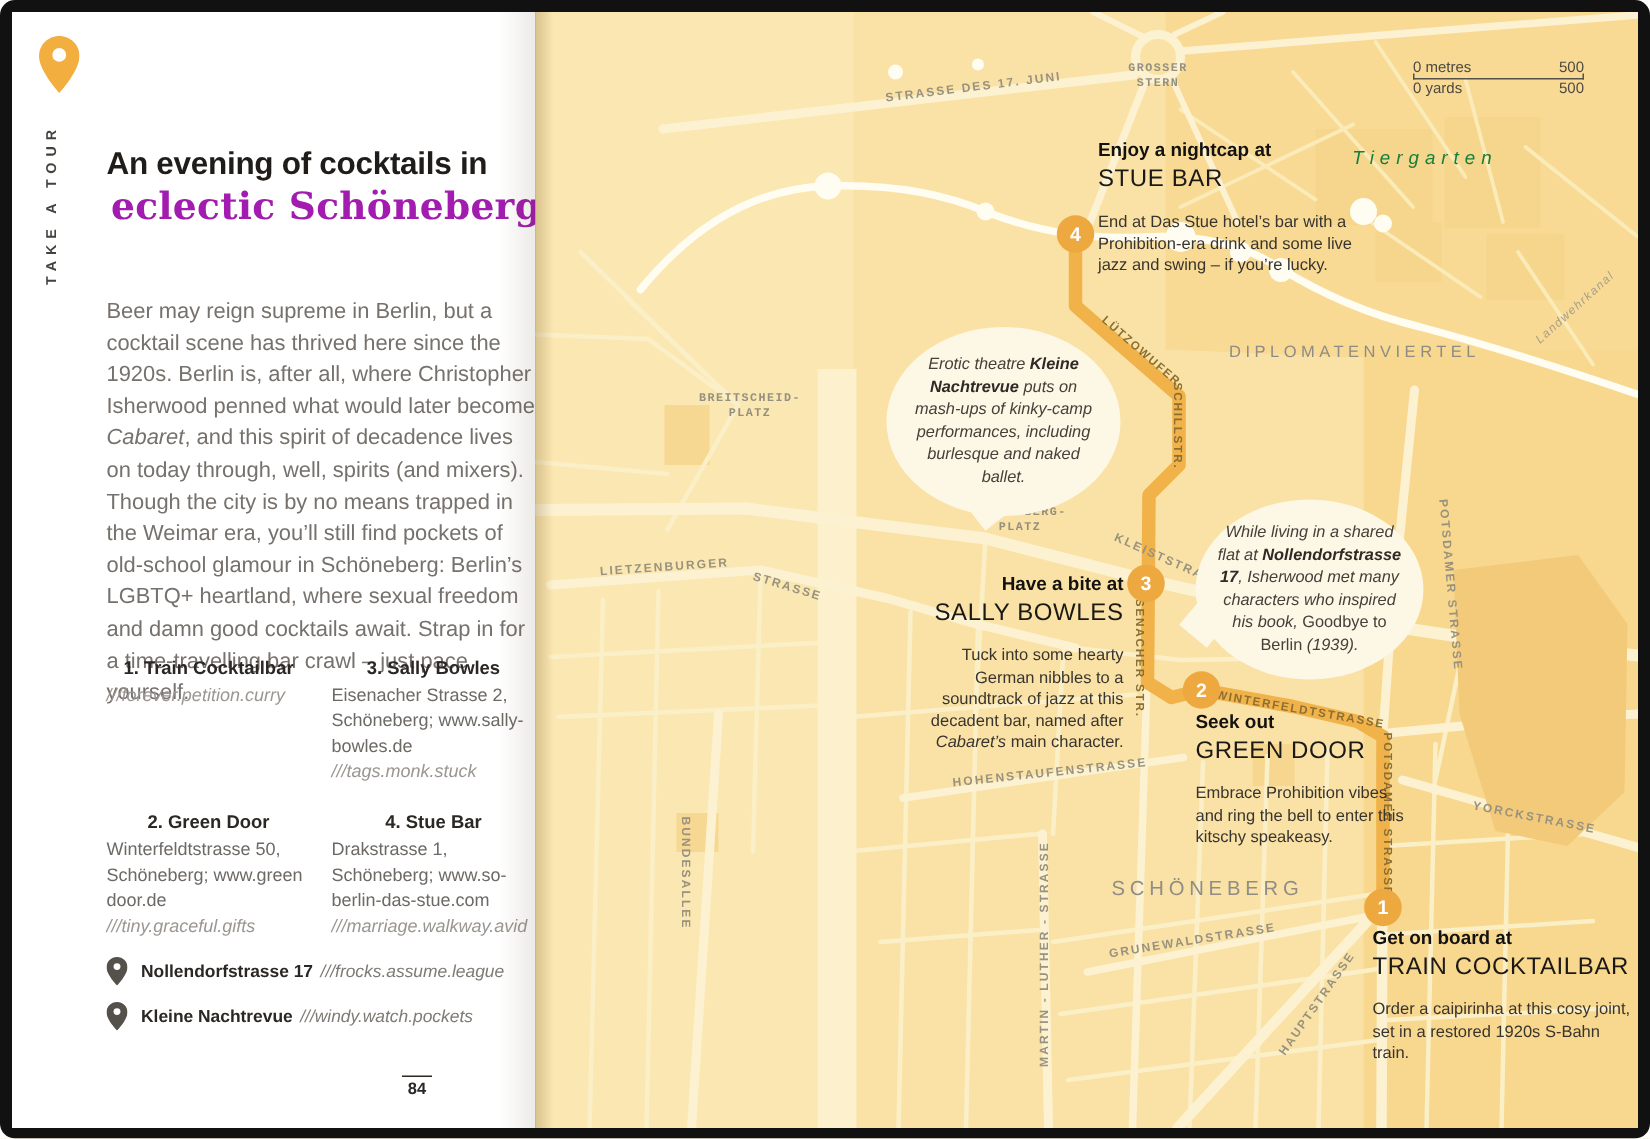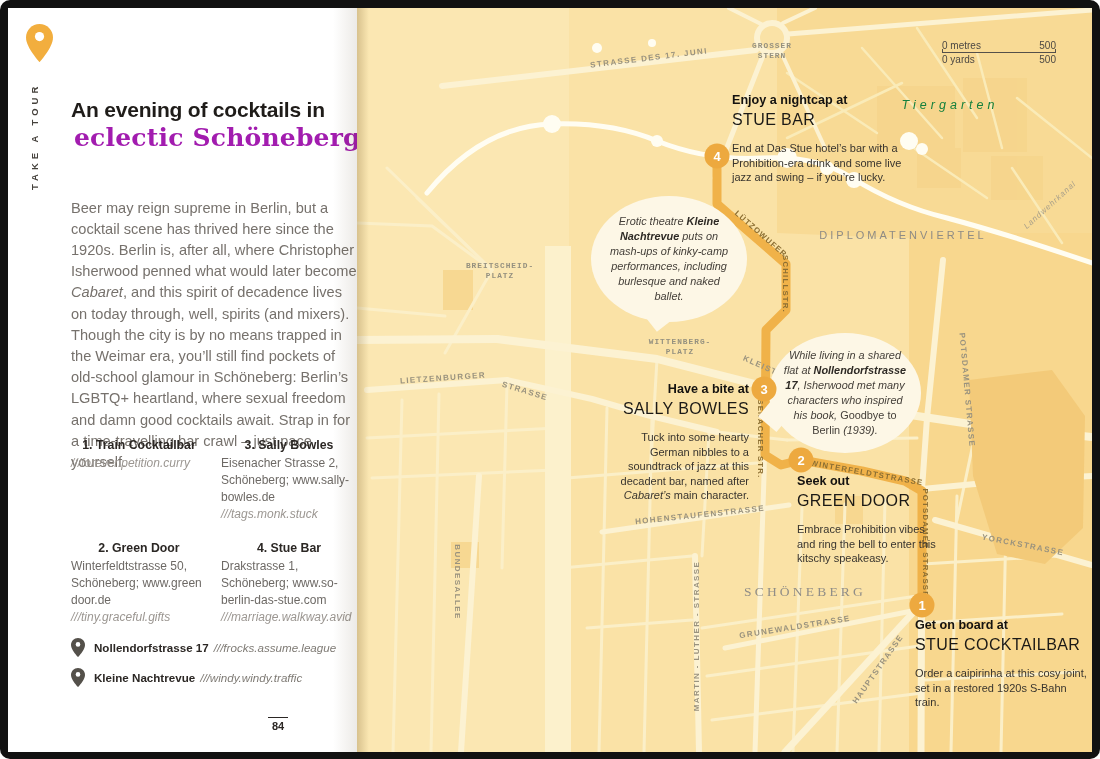--- a/index.html
+++ b/index.html
@@ -37,21 +37,21 @@
 
   
   .map-page{position:relative;width:735px;height:744px;flex:none;overflow:hidden;background:#FAE2A6;}
   .map-page .edge-shadow{position:absolute;left:0;top:0;bottom:0;width:12px;z-index:40;
     background:linear-gradient(to right, rgba(90,60,10,0.22), rgba(90,60,10,0));pointer-events:none;}
   .map-art{position:absolute;left:0;top:0;}
 
   .map-label{position:absolute;transform:translate(-50%,-50%);white-space:nowrap;pointer-events:none;}
   .two-line{white-space:pre-line;text-align:center;line-height:1.25;font-family:Liberation Mono, monospace;}
   .lbl-district{font-size:11px;letter-spacing:3px;color:#8E8B85;font-weight:500;}
-  .lbl-district-lg{font-size:13.5px;letter-spacing:3.2px;color:#908D87;font-weight:500;font-family:Liberation Serif, serif;}
+  .lbl-district-lg{font-size:13.5px;letter-spacing:3.2px;color:#908D87;font-weight:500;}
   .lbl-area-sm{font-size:7.8px;letter-spacing:1px;color:#94907F;font-weight:600;}
   .lbl-street{font-size:8px;letter-spacing:1.4px;color:#99927E;font-weight:600;}
   .lbl-street-route{font-size:7.8px;letter-spacing:1.2px;color:#8C6F33;font-weight:700;}
   .lbl-water{font-size:8px;letter-spacing:1px;color:#A89F8A;font-style:italic;font-weight:500;}
   .lbl-tiergarten{font-size:12.5px;letter-spacing:4px;color:#15803d;font-style:italic;}
 
   .scale-bar{position:absolute;left:585px;top:33px;width:114px;font-size:10px;color:#4c4843;z-index:10;}
   .scale-row{display:flex;justify-content:space-between;line-height:10px;}
   .scale-line{position:relative;height:1px;background:#55504a;margin:1px 0 2px 0;}
   .scale-line:before,.scale-line:after{content:"";position:absolute;top:-3px;width:1px;height:4px;background:#55504a;}
@@ -133,21 +133,21 @@
           <span class="pin-note-w3w">///frocks.assume.league</span>
         </div>
         <div class="pin-note">
           <span class="pin-small">
             <svg width="14" height="19" viewBox="0 0 14 19">
                 <path d="M7 0C3.1 0 0 3.1 0 6.9 0 12 7 19 7 19s7-7 7-12.1C14 3.1 10.9 0 7 0z" fill="#54504a"></path>
                 <circle cx="7" cy="6.4" r="2.3" fill="#ffffff"></circle>
               </svg>
           </span>
           <span class="pin-note-name">Kleine Nachtrevue</span>
-          <span class="pin-note-w3w">///windy.windy.traffic</span>
+          <span class="pin-note-w3w">///windy.watch.pockets</span>
         </div>
       </div>
 
       <div class="page-number">84</div>
       <div class="gutter-shadow"></div>
     </div>
 
     <div class="map-page">
       <svg class="map-art" width="735" height="744" viewBox="0 0 735 744">
 
@@ -290,25 +290,25 @@
       <div class="map-label lbl-street-route" style="left:568px;top:535px;transform:translate(-50%,-50%) rotate(90deg);">POTSDAMER STRASSE</div>
       <div class="map-label lbl-street" style="left:86px;top:370px;transform:translate(-50%,-50%) rotate(-4deg);">LIETZENBURGER</div>
       <div class="map-label lbl-street" style="left:168px;top:383px;transform:translate(-50%,-50%) rotate(17deg);">STRASSE</div>
       <div class="map-label lbl-street" style="left:100px;top:574px;transform:translate(-50%,-50%) rotate(90deg);">BUNDESALLEE</div>
       <div class="map-label lbl-street" style="left:343px;top:507px;transform:translate(-50%,-50%) rotate(-6deg);">HOHENSTAUFENSTRASSE</div>
       <div class="map-label lbl-street" style="left:438px;top:619px;transform:translate(-50%,-50%) rotate(-9deg);">GRUNEWALDSTRASSE</div>
       <div class="map-label lbl-street" style="left:339px;top:628px;transform:translate(-50%,-50%) rotate(-90deg);">MARTIN - LUTHER - STRASSE</div>
       <div class="map-label lbl-street" style="left:521px;top:661px;transform:translate(-50%,-50%) rotate(-55deg);">HAUPTSTRASSE</div>
       <div class="map-label lbl-street" style="left:666px;top:537px;transform:translate(-50%,-50%) rotate(11deg);">YORCKSTRASSE</div>
 
-      <div class="bubble bubble1" style="left:234px;top:188px;width:156px;height:126px;">
+      <div class="bubble bubble1" style="left:234px;top:210px;width:156px;height:126px;">
         <div class="tail"></div>
         <div class="bubble-text"><span>Erotic theatre </span><span class="bi">Kleine Nachtrevue</span><span> puts on mash-ups of kinky-camp performances, including burlesque and naked ballet.</span></div>
       </div>
-      <div class="bubble bubble2" style="left:412px;top:325px;width:152px;height:120px;">
+      <div class="bubble bubble2" style="left:440px;top:325px;width:152px;height:120px;">
         <div class="tail"></div>
         <div class="bubble-text"><span>While living in a shared flat at </span><span class="b">Nollendorfstrasse 17</span><span>, Isherwood met many characters who inspired his book, </span><span class="up">Goodbye to Berlin</span><span> (1939).</span></div>
       </div>
 
       <div class="stop-circle" style="left:565px;top:597px;">1</div>
       <div class="stop-circle" style="left:444px;top:452px;">2</div>
       <div class="stop-circle" style="left:407px;top:381px;">3</div>
       <div class="stop-circle" style="left:360px;top:148px;">4</div>
 
       <div class="stop-callout" style="left:375px;top:85px;width:186px;">
@@ -321,20 +321,20 @@
         <div class="stop-name">SALLY BOWLES</div>
         <div class="stop-desc"><span>Tuck into some hearty German nibbles to a soundtrack of jazz at this decadent bar, named after </span><span class="em">Cabaret’s</span><span> main character.</span></div>
       </div>
       <div class="stop-callout" style="left:440px;top:466px;width:142px;">
         <div class="stop-lead">Seek out</div>
         <div class="stop-name">GREEN DOOR</div>
         <div class="stop-desc">Embrace Prohibition vibes and ring the bell to enter this kitschy speakeasy.</div>
       </div>
       <div class="stop-callout" style="left:558px;top:610px;width:178px;">
         <div class="stop-lead">Get on board at</div>
-        <div class="stop-name">STUE COCKTAILBAR</div>
+        <div class="stop-name">TRAIN COCKTAILBAR</div>
         <div class="stop-desc">Order a caipirinha at this cosy joint, set in a restored 1920s S-Bahn train.</div>
       </div>
 
       <div class="edge-shadow"></div>
     </div>
   </div>
 </div>
 
 </body></html>

